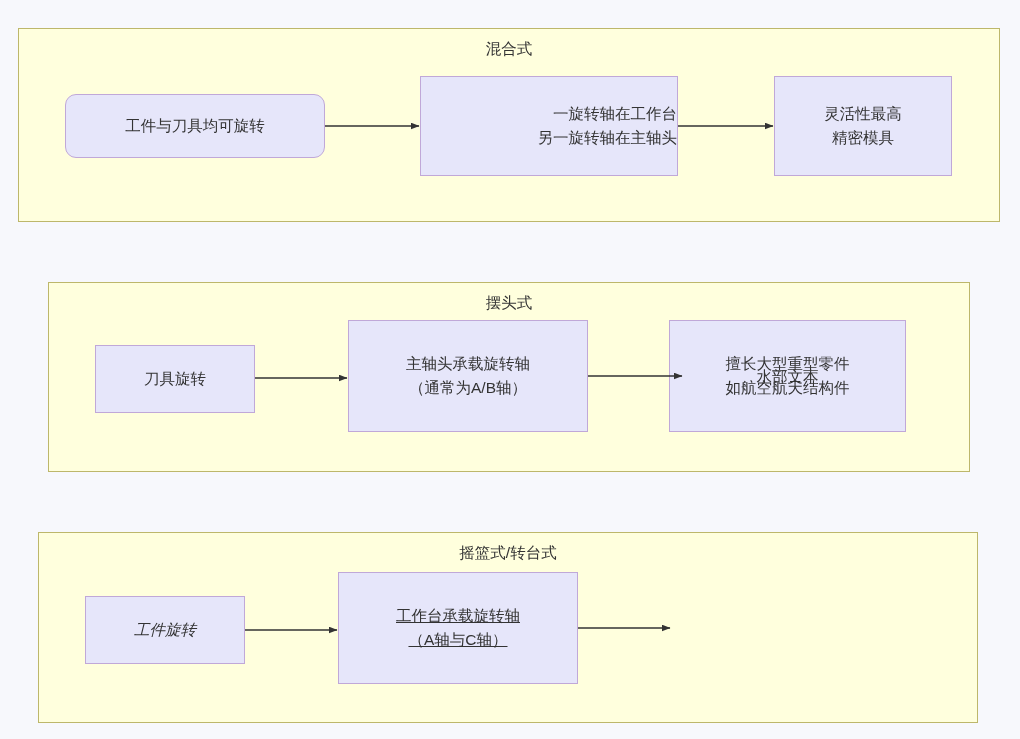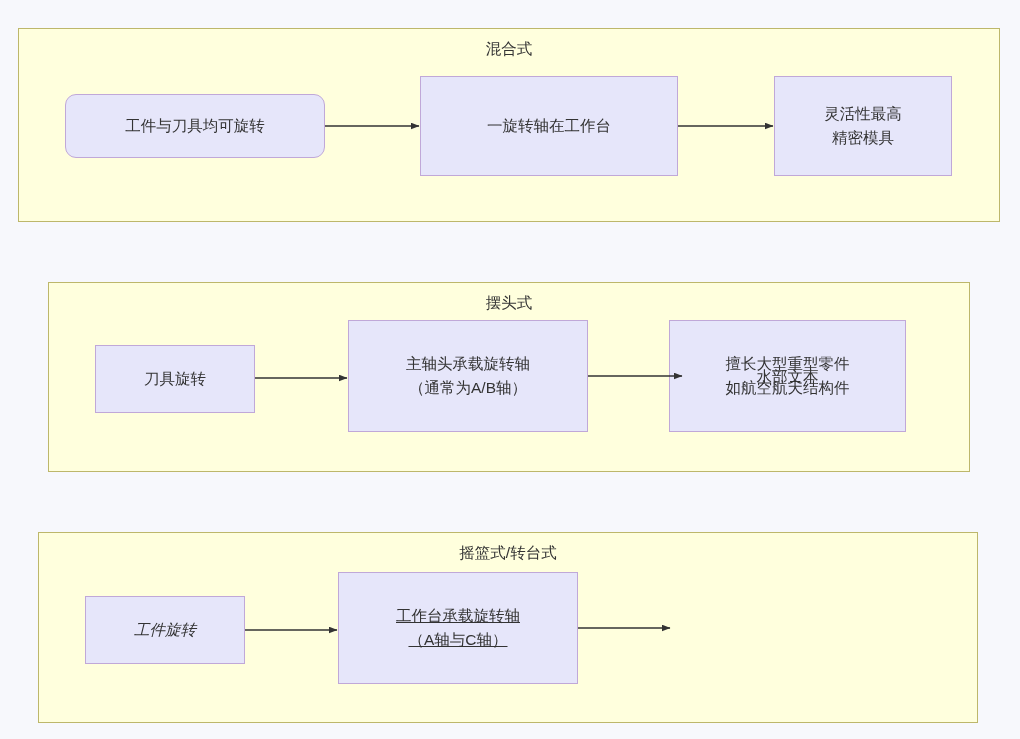--- a/index.html
+++ b/index.html
@@ -84,22 +84,23 @@
 <div id="diagram-canvas">
 
   <div class="group-box" style="left:18px; top:28px; width:982px; height:194px;">
     <div class="group-title">混合式</div>
   </div>
 
   <div class="node-box" style="left:65px; top:94px; width:260px; height:64px;border-radius:11px;">
     <span class="node-line">工件与刀具均可旋转</span>
   </div>
 
-  <div class="node-box" style="left:420px; top:76px; width:258px; height:100px;">
+  <div class="node-box" style="left:420px; top:76px; width:258px; height:100px;align-items:flex-end;">
     <span class="node-line">一旋转轴在工作台</span>
+    <span class="node-line">另一旋转轴在主轴头</span>
   </div>
 
   <div class="node-box" style="left:774px; top:76px; width:178px; height:100px;">
     <span class="node-line">灵活性最高</span>
     <span class="node-line">精密模具</span>
   </div>
 
   <div class="group-box" style="left:48px; top:282px; width:922px; height:190px;">
     <div class="group-title">摆头式</div>
   </div>

